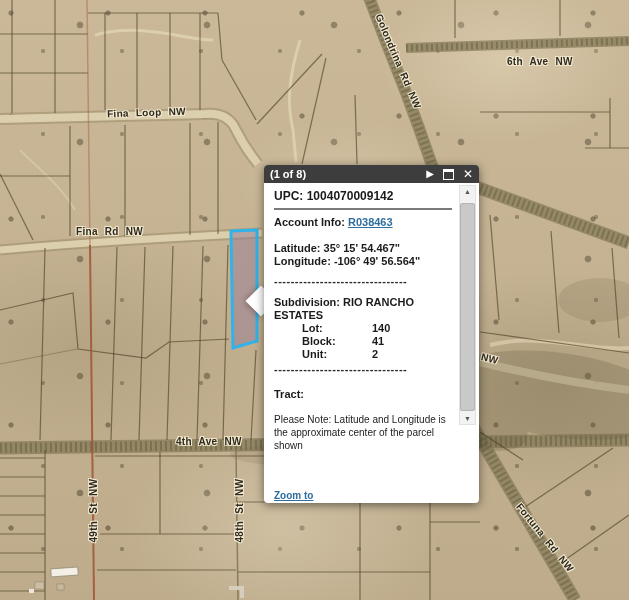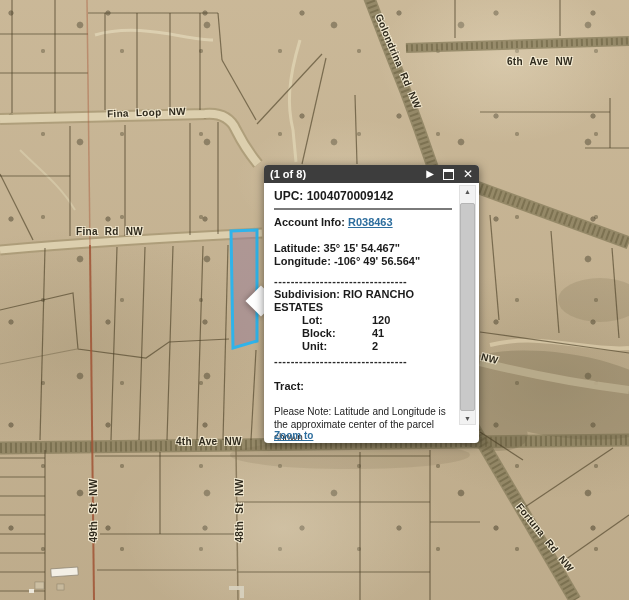--- a/index.html
+++ b/index.html
@@ -29,35 +29,35 @@
 
   
   .maplabel{position:absolute;font-size:10px;font-weight:bold;color:#2f2a1d;
     white-space:nowrap;word-spacing:4px;letter-spacing:.3px;
     text-shadow:-1px -1px 0 rgba(243,235,212,.95),1px -1px 0 rgba(243,235,212,.95),
                 -1px 1px 0 rgba(243,235,212,.95),1px 1px 0 rgba(243,235,212,.95);}
 
   
   .popup-tail{position:absolute;left:250px;top:290px;width:22px;height:22px;
     background:#ffffff;transform:rotate(45deg);box-shadow:0 1px 6px rgba(0,0,0,.35);}
-  .popup{position:absolute;left:264px;top:165px;width:215px;height:278px;
+  .popup{position:absolute;left:264px;top:165px;width:215px;height:338px;
     background:#ffffff;border-radius:4px;box-shadow:0 2px 10px rgba(0,0,0,.5);
     font-family:"Liberation Sans",sans-serif;}
   .popup-header{height:18px;background:#3d3d3d;border-radius:4px 4px 0 0;
     display:flex;align-items:center;padding:0 6px;color:#ffffff;}
   .popup-title{font-size:11px;font-weight:bold;flex:1;}
   .hbtn{font-size:10px;line-height:10px;color:#ffffff;margin-left:9px;cursor:pointer;}
   .maxbtn{width:9px;height:7px;border:1px solid #fff;border-top:3px solid #fff;
     display:inline-block;margin-left:9px;cursor:pointer;}
   .popup-body{position:absolute;top:18px;bottom:0;left:0;right:0;overflow:hidden;
     padding:7px 28px 0 10px;color:#1b1b1b;font-size:11px;line-height:13px;font-weight:bold;}
   .upc-line{font-size:12px;}
   .rule{border-top:2px solid #7a7a7a;margin:5px 0 6px 0;width:178px;}
   .acct a, .zoomto{color:#2e6e9e;text-decoration:underline;cursor:pointer;}
-  .gap6{margin-top:12px;} .gap13{margin-top:13px;} .gap8{margin-top:0;}
+  .gap6{margin-top:12px;} .gap13{margin-top:13px;} .gap8{margin-top:8px;}
   .dashes{margin-top:7px;letter-spacing:.5px;color:#2a2a2a;overflow:hidden;white-space:nowrap;width:182px;}
   .kv{display:flex;padding-left:28px;} .kv .k{width:70px;} 
   .note{margin-top:12px;font-weight:normal;font-size:10px;line-height:13px;height:39px;
     overflow:hidden;color:#222;width:184px;}
   .zoomto{position:absolute;left:10px;bottom:1px;font-size:10px;font-weight:bold;}
   .vscroll{position:absolute;top:20px;right:3px;width:15px;height:238px;
     background:#f2f2f2;border:1px solid #e0e0e0;display:flex;flex-direction:column;align-items:center;}
   .sarrow{font-size:7px;color:#555;line-height:11px;height:11px;cursor:pointer;}
   .sthumb{width:13px;flex:1;margin:6px 0 2px 0;background:#c9c9c9;border:1px solid #b5b5b5;
     border-radius:2px;cursor:pointer;}
@@ -219,21 +219,21 @@
         <span>Longitude:</span>
         <span>-106° 49' 56.564"</span>
       </div>
       <div class="dashes">--------------------------------</div>
       <div class="gap8">
         <span>Subdivision:</span>
         <span>RIO RANCHO ESTATES</span>
       </div>
       <div class="kv">
         <span class="k">Lot:</span>
-        <span>120</span>
+        <span>140</span>
       </div>
       <div class="kv">
         <span class="k">Block:</span>
         <span>41</span>
       </div>
       <div class="kv">
         <span class="k">Unit:</span>
         <span>2</span>
       </div>
       <div class="dashes" style="margin-top:2px;">--------------------------------</div>

